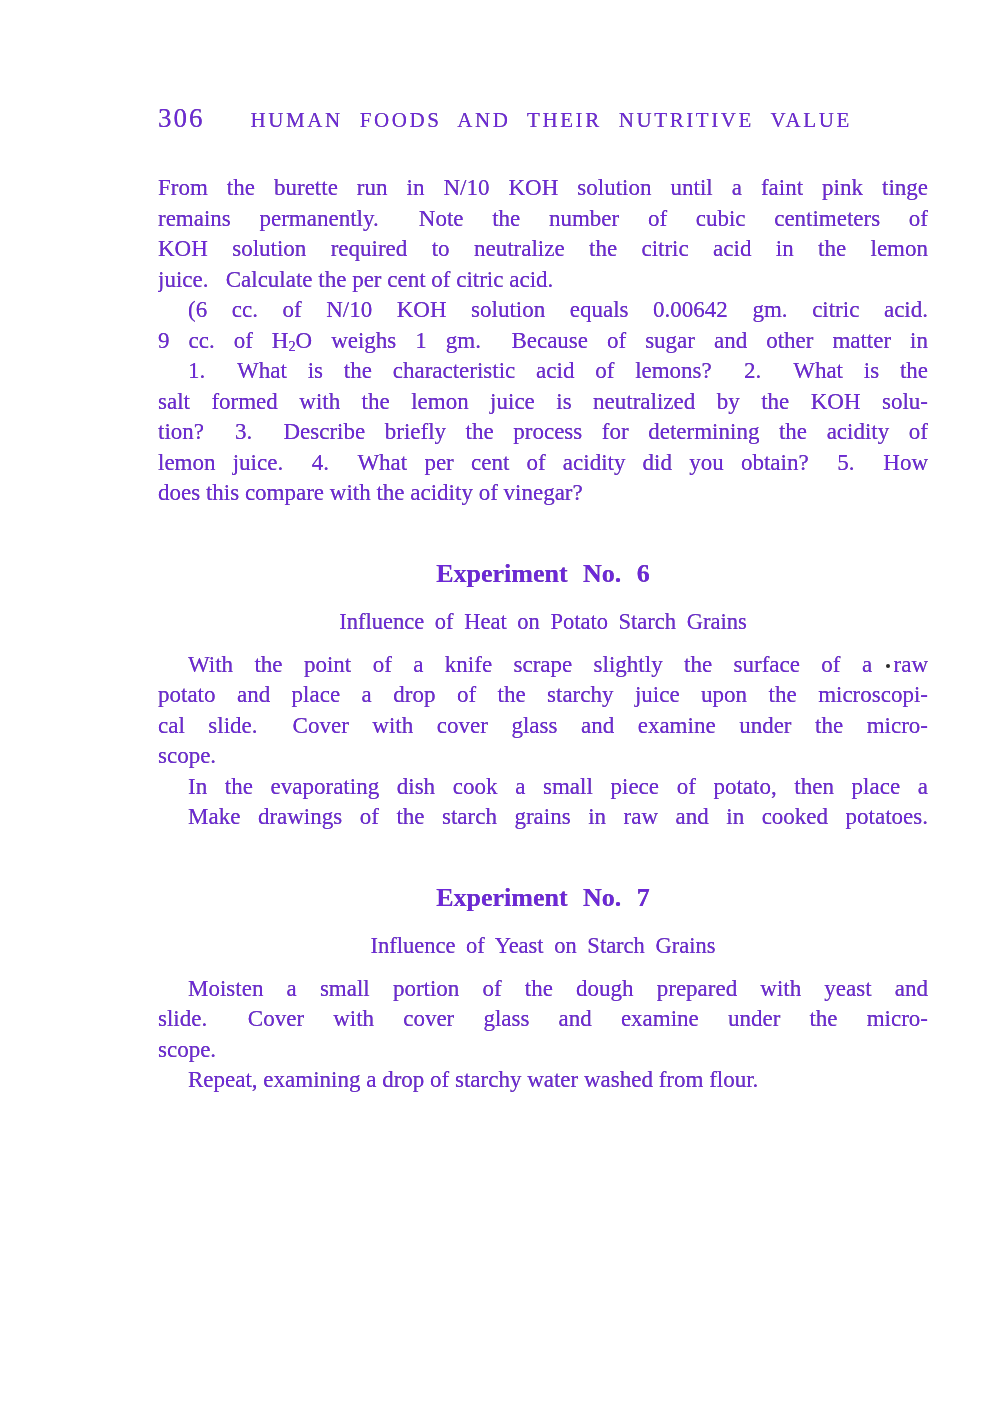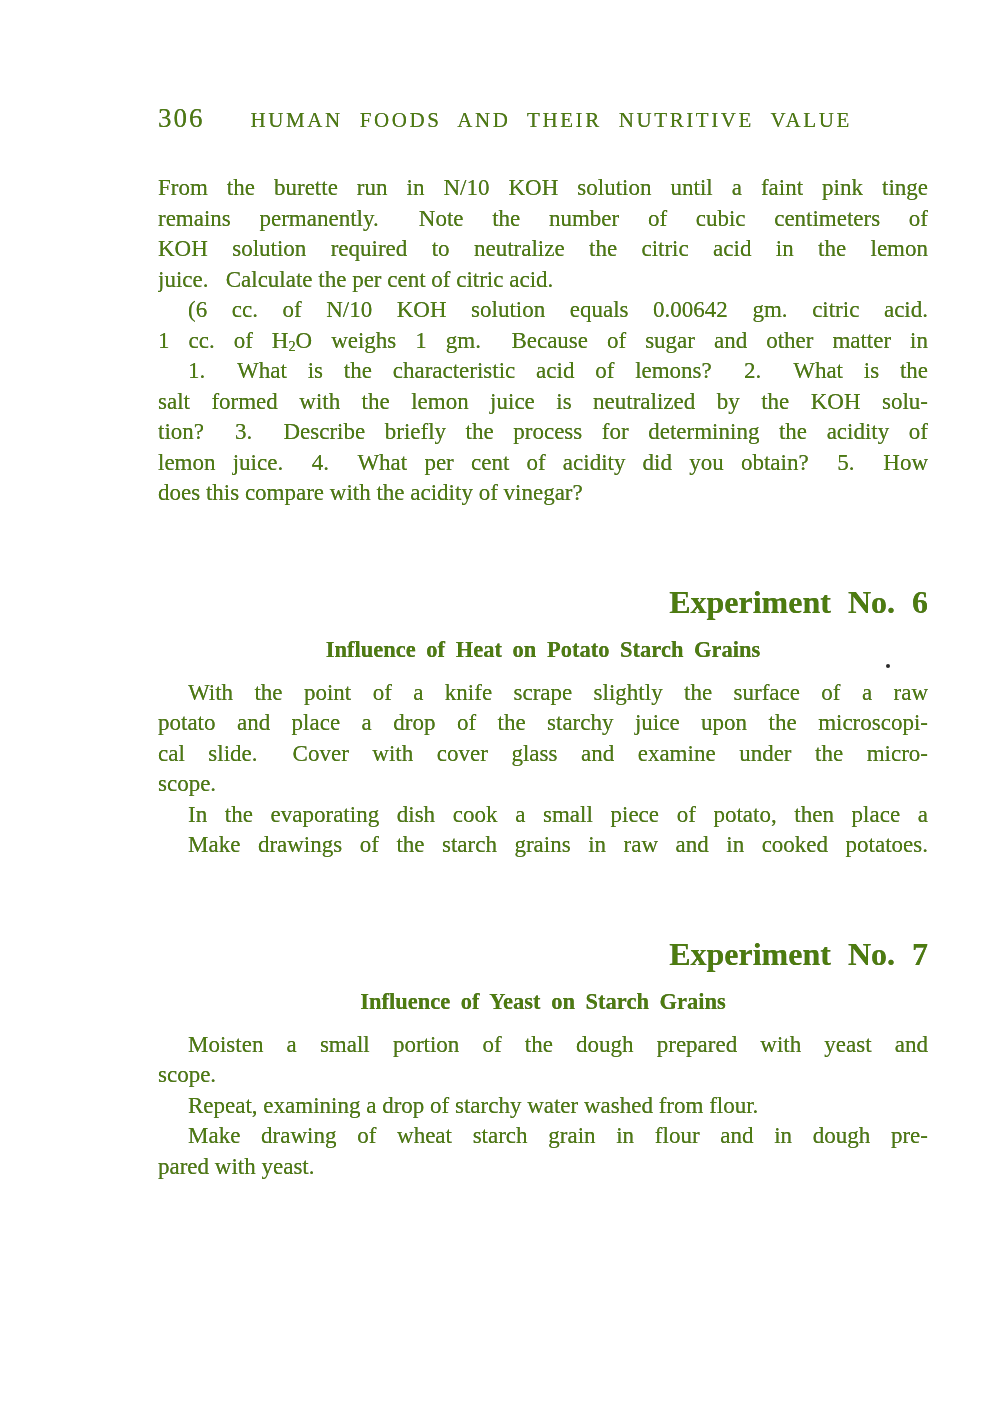--- a/index.html
+++ b/index.html
@@ -6,21 +6,21 @@
     margin: 0; padding: 0;
     background: #ffffff;
   }
   .page {
     position: relative;
     width: 1000px;
     height: 1425px;
     background: #ffffff;
     overflow: hidden;
     font-family: "Liberation Serif", "DejaVu Serif", serif;
-    color: #4d7c0f;
+    color: #6d28d9;
     text-shadow: 0 0 0.4px rgba(10,10,10,0.6);
   }
   .text-block {
     position: absolute;
     left: 158px;
     top: 103px;
     width: 770px;
   }
   .running-header {
     display: flex;
@@ -51,30 +51,30 @@
   .line.j {
     text-align: justify;
     text-align-last: justify;
   }
   .line.indent { text-indent: 30px; }
   .sub {
     font-size: 0.62em;
     vertical-align: -0.22em;
   }
   .exp-heading {
-    text-align: right;
+    text-align: center;
     font-weight: 700;
-    font-size: 32px;
+    font-size: 26px;
     line-height: 34px;
     word-spacing: 9px;
-    margin-top: 76px;
+    margin-top: 48px;
   }
   .exp-subheading {
     text-align: center;
-    font-weight: 700;
+    font-weight: 400;
     font-size: 22.5px;
     line-height: 28px;
     word-spacing: 5px;
     margin-top: 17px;
     margin-bottom: 14px;
   }
   .speck {
     position: absolute;
     left: 886px;
     top: 664px;
@@ -97,21 +97,21 @@
 
     <div class="para">
       <span class="line j">From the burette run in N/10 KOH solution until a faint pink tinge</span>
       <span class="line j">remains permanently.  Note the number of cubic centimeters of</span>
       <span class="line j">KOH solution required to neutralize the citric acid in the lemon</span>
       <span class="line">juice.  Calculate the per cent of citric acid.</span>
     </div>
 
     <div class="para">
       <span class="line j indent">(6 cc. of N/10 KOH solution equals 0.00642 gm. citric acid.</span>
-      <span class="line j"><span>1 cc. of H</span><span class="sub">2</span><span>O weighs 1 gm.  Because of sugar and other matter in</span></span>
+      <span class="line j"><span>9 cc. of H</span><span class="sub">2</span><span>O weighs 1 gm.  Because of sugar and other matter in</span></span>
     </div>
 
     <div class="para">
       <span class="line j indent">1.  What is the characteristic acid of lemons?  2.  What is the</span>
       <span class="line j">salt formed with the lemon juice is neutralized by the KOH solu-</span>
       <span class="line j">tion?  3.  Describe briefly the process for determining the acidity of</span>
       <span class="line j">lemon juice.  4.  What per cent of acidity did you obtain?  5.  How</span>
       <span class="line">does this compare with the acidity of vinegar?</span>
     </div>
 
@@ -131,28 +131,25 @@
 
     <div class="para">
       <span class="line j indent">Make drawings of the starch grains in raw and in cooked potatoes.</span>
     </div>
 
     <div class="exp-heading">Experiment No. 7</div>
     <div class="exp-subheading">Influence of Yeast on Starch Grains</div>
 
     <div class="para">
       <span class="line j indent">Moisten a small portion of the dough prepared with yeast and</span>
+      <span class="line j">slide.  Cover with cover glass and examine under the micro-</span>
       <span class="line">scope.</span>
     </div>
 
     <div class="para">
       <span class="line indent">Repeat, examining a drop of starchy water washed from flour.</span>
     </div>
 
-    <div class="para">
-      <span class="line j indent">Make drawing of wheat starch grain in flour and in dough pre-</span>
-      <span class="line">pared with yeast.</span>
-    </div>
 
   </div>
 
   <div class="speck"></div>
 </div>
 
 </body></html>

